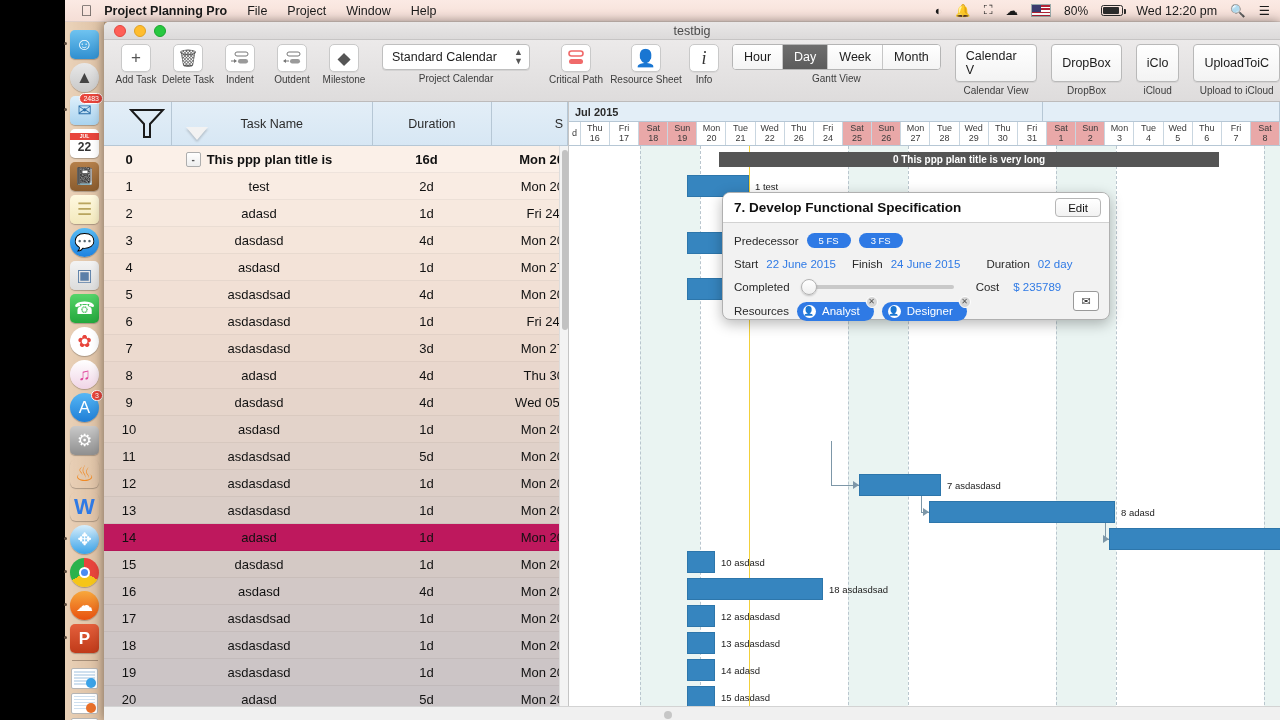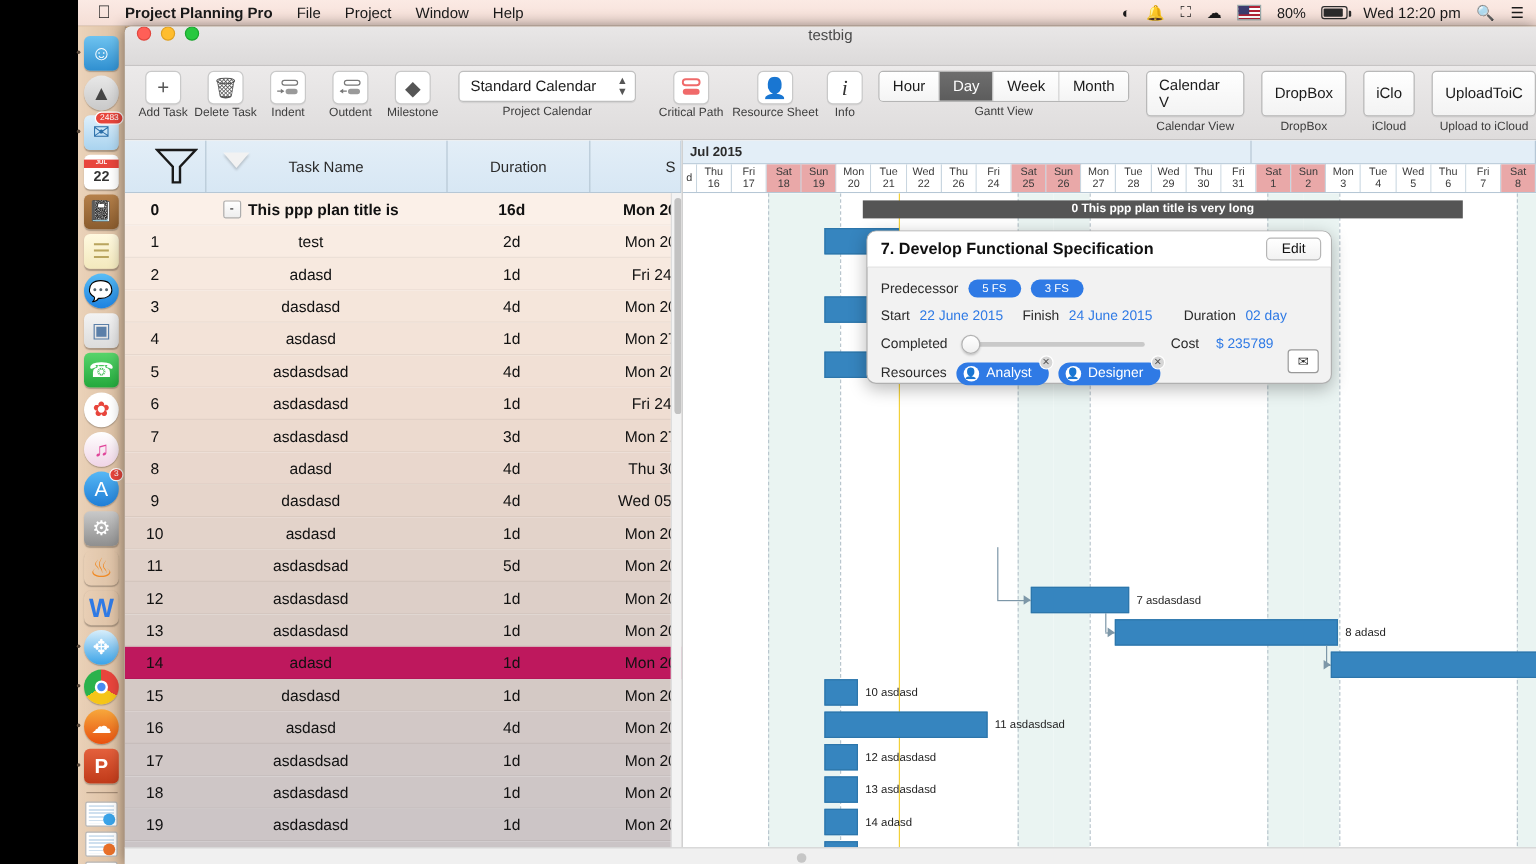--- a/index.html
+++ b/index.html
@@ -60,23 +60,23 @@
       repeating-linear-gradient(#cfe0ef 0 1.5px, #fff 1.5px 3px); }
   .dockmini .b { position:absolute; right:1px; bottom:0px; width:10px; height:10px; border-radius:50%; }
 
   
   #appwin {
     position: absolute; left: 104px; top: 22px; width: 1176px; height: 698px;
     background: #eceaea; border-radius: 5px 0 0 0; overflow: hidden;
     box-shadow: 0 0 12px rgba(0,0,0,.45);
   }
   #titlebar {
-    height: 33px; background: linear-gradient(#e9e7e7,#dcdada);
+    height: 18px; background: linear-gradient(#e9e7e7,#dcdada);
     border-bottom: 1px solid #c6c4c4; position: relative;
-    display:flex; 
+    display:flex; align-items:center;
   }
   .traffic { display: flex; gap: 8px; padding-left: 10px; }
   .tl { width: 12px; height: 12px; border-radius: 50%; }
   .tl.r{background:#ff5f57;border:.5px solid #e1473f;} .tl.y{background:#ffbd2e;border:.5px solid #dfa123;} .tl.g{background:#28c840;border:.5px solid #1ba52f;}
   #wintitle { position:absolute; left:0; right:0; text-align:center; font-size:12.5px; color:#4a4a4a; }
 
   
   #toolbar { height: 62px; background: linear-gradient(#eceaea,#dedcdc);
              border-bottom: 1px solid #bdbbbb; display: flex; align-items: flex-start;
              padding: 4px 0 0 6px; }
@@ -671,21 +671,21 @@
             <div class="bar" style="left: 118px; top: 86px; width: 62px;"></div>
             <div class="bar" style="left: 118px; top: 132px; width: 62px;"></div>
             <div class="bar" style="left: 290px; top: 328px; width: 82px;"></div>
             <div class="barlabel" style="left: 378px; top: 334px;">7 asdasdasd</div>
             <div class="bar" style="left: 360px; top: 355px; width: 186px;"></div>
             <div class="barlabel" style="left: 552px; top: 361px;">8 adasd</div>
             <div class="bar" style="left: 540px; top: 382px; width: 180px;"></div>
             <div class="bar" style="left: 118px; top: 405px; width: 28px;"></div>
             <div class="barlabel" style="left: 152px; top: 411px;">10 asdasd</div>
             <div class="bar" style="left: 118px; top: 432px; width: 136px;"></div>
-            <div class="barlabel" style="left: 260px; top: 438px;">11 asdasdsad</div>
+            <div class="barlabel" style="left: 260px; top: 438px;">18 asdasdsad</div>
             <div class="bar" style="left: 118px; top: 459px; width: 28px;"></div>
             <div class="barlabel" style="left: 152px; top: 465px;">12 asdasdasd</div>
             <div class="bar" style="left: 118px; top: 486px; width: 28px;"></div>
             <div class="barlabel" style="left: 152px; top: 492px;">13 asdasdasd</div>
             <div class="bar" style="left: 118px; top: 513px; width: 28px;"></div>
             <div class="barlabel" style="left: 152px; top: 519px;">14 adasd</div>
             <div class="bar" style="left: 118px; top: 540px; width: 28px;"></div>
             <div class="barlabel" style="left: 152px; top: 546px;">15 dasdasd</div>
             <div style="position: absolute; border-left: 1px solid rgb(125, 151, 168); left: 262px; top: 295px; height: 44px;"></div>
             <div style="position: absolute; border-top: 1px solid rgb(125, 151, 168); left: 262px; top: 339px; width: 28px;"></div>

